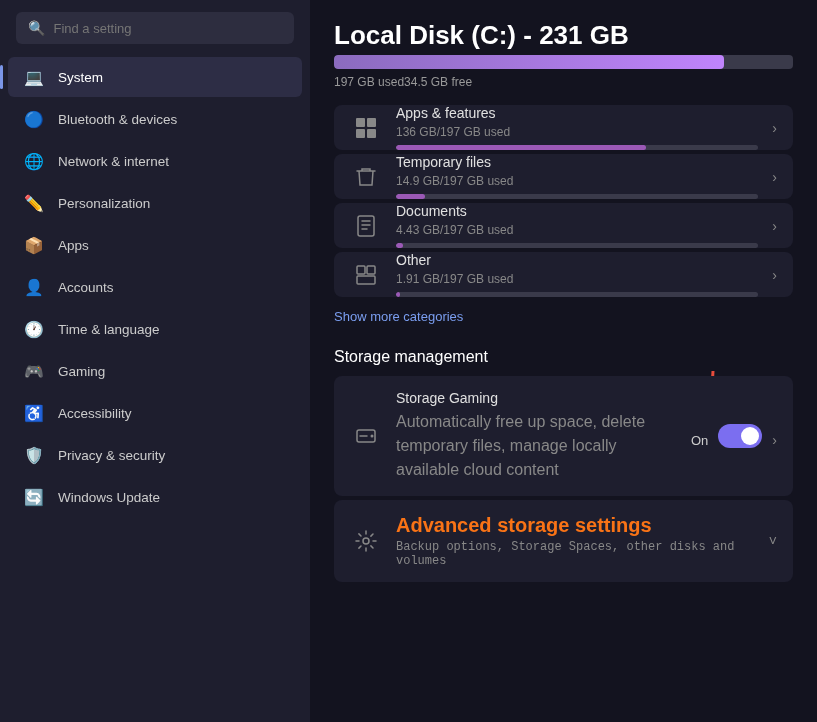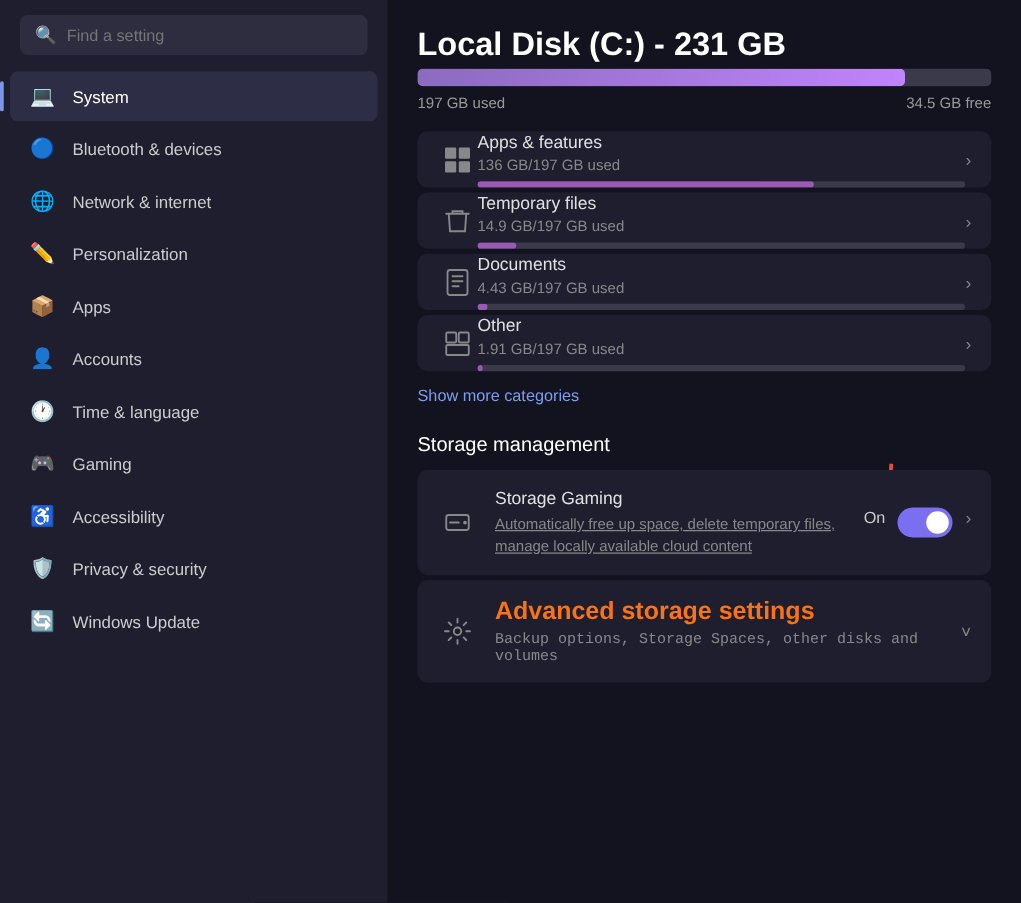--- a/index.html
+++ b/index.html
@@ -109,33 +109,33 @@
       overflow: hidden;
       margin-bottom: 6px;
     }
     .disk-bar-fill {
       height: 100%;
       background: linear-gradient(90deg, #8b6bbf, #c084fc);
       border-radius: 4px;
     }
     .disk-bar-labels {
       display: flex;
-      justify-content: space-between;
       font-size: 12px;
       color: #999;
       margin-bottom: 16px;
     }
 
     
     .card {
       background: #1e1e2e;
       border-radius: 8px;
       padding: 0 16px;
       display: flex;
       align-items: center;
+      gap: 14px;
       margin-bottom: 4px;
       cursor: pointer;
     }
     .card-icon {
       width: 32px;
       height: 32px;
       display: flex;
       align-items: center;
       justify-content: center;
       font-size: 18px;
@@ -198,28 +198,27 @@
       position: relative;
     }
     .sense-content { flex: 1; }
     .sense-title {
       font-size: 14px;
       font-weight: 500;
       color: #e0e0e0;
       margin-bottom: 4px;
     }
     .sense-desc {
-      font-size: 12px;
+      font-size: 16px;
       color: #888;
       line-height: 1.5;
-      text-decoration: underline;
     }
     .sense-right {
       display: flex;
-      align-items: flex-start;
+      align-items: flex-end;
       gap: 10px;
     }
     .sense-label {
       font-size: 13px;
       color: #ccc;
     }
     .toggle {
       width: 44px;
       height: 24px;
       background: #7b6ef0;

